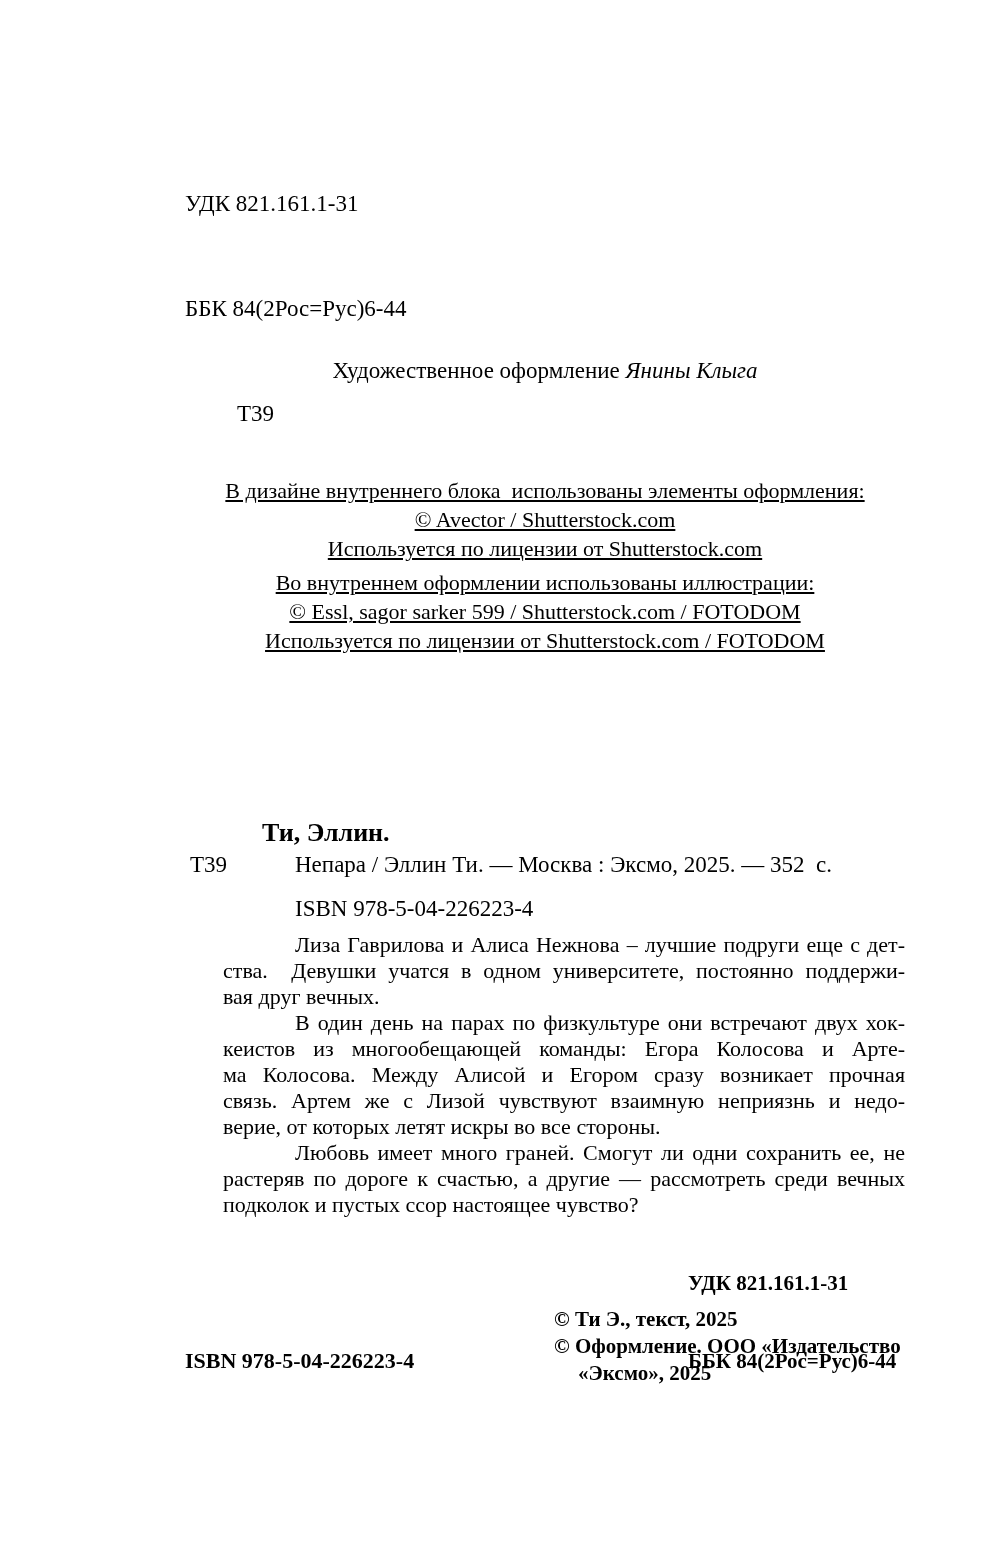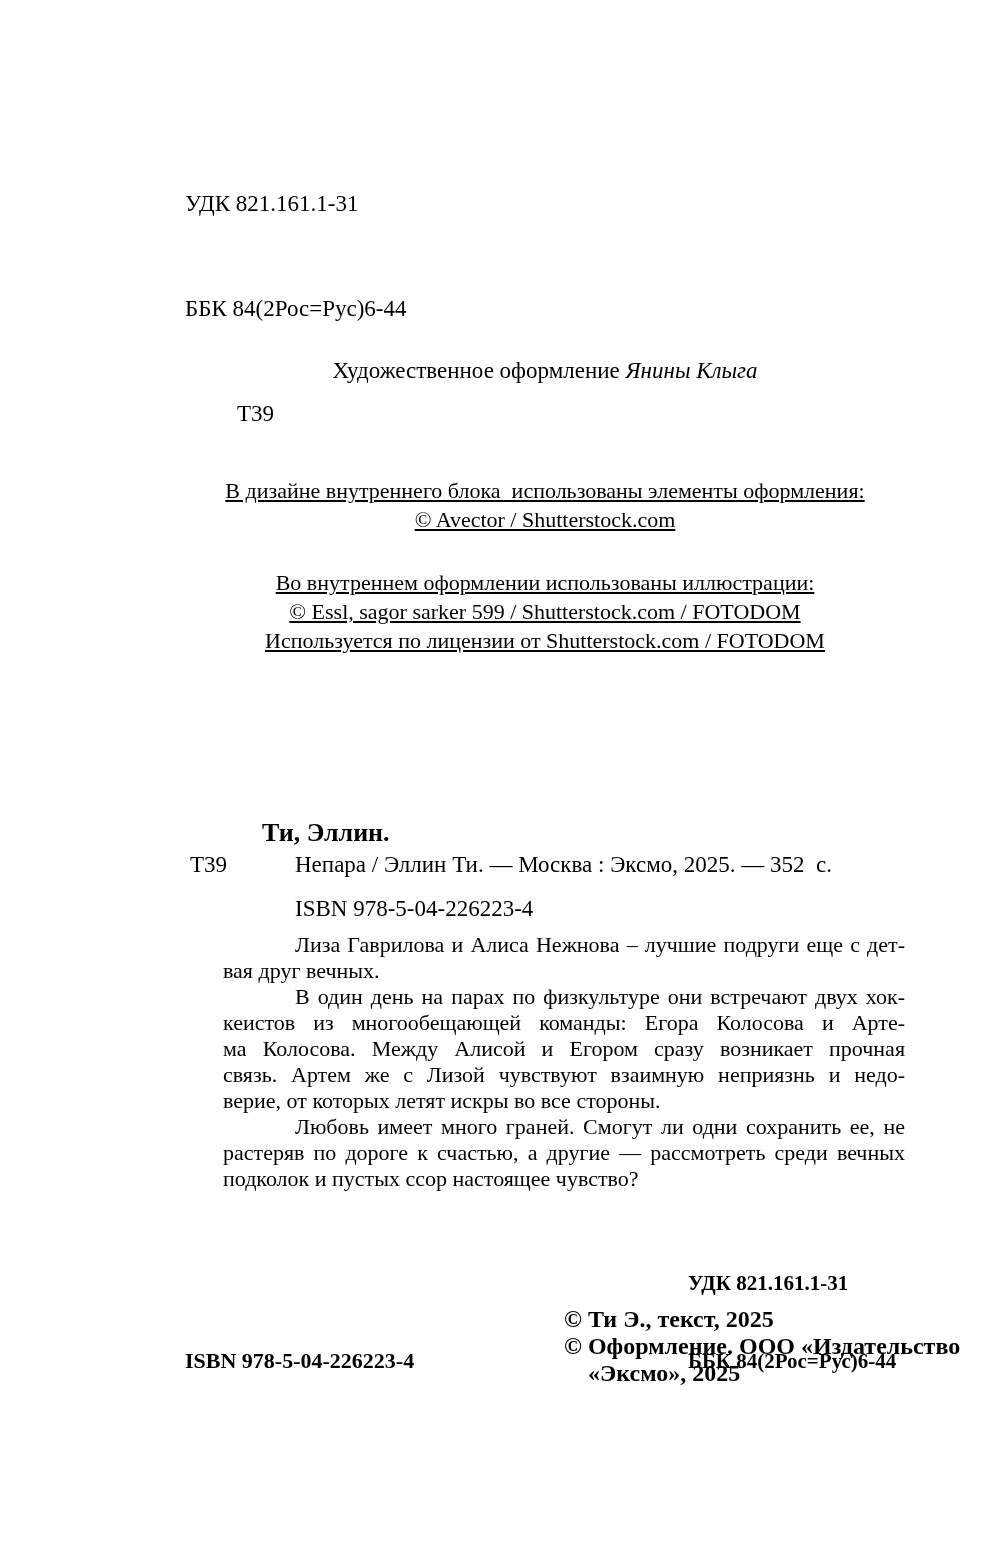--- a/index.html
+++ b/index.html
@@ -64,56 +64,58 @@
     white-space: pre;
   }
 
   
   .footer-isbn {
     left: 185px; top: 1348px;
     font-size: 22px; font-weight: bold;
   }
   .copyright {
     left: 554px; top: 1306px;
-    font-size: 24px; line-height: 27px; font-weight: bold; margin-left: 10px;
+    font-size: 21px; line-height: 27px; font-weight: bold;
   }
   .copyright .line.last { padding-left: 24px; }
 </style>
 </head>
 <body>
 
 <div class="abs top-block">
   <div>УДК 821.161.1-31</div>
   <div>ББК 84(2Рос=Рус)6-44</div>
   <div class="code-line">Т39</div>
 </div>
 
 <div class="abs col-center art-credit">
   <span>Художественное оформление </span><span class="it">Янины Клыга</span>
 </div>
 
 <div class="abs col-center credit-block credit-design">
     <div class="line first">В дизайне внутреннего блока&nbsp; использованы элементы оформления:</div>
     <div class="line">© Avector / Shutterstock.com</div>
+    <div class="line last">Используется по лицензии от Shutterstock.com</div>
   </div>
 
 <div class="abs col-center credit-block credit-illustr">
     <div class="line first">Во внутреннем оформлении использованы иллюстрации:</div>
     <div class="line">© Essl, sagor sarker 599 / Shutterstock.com / FOTODOM</div>
     <div class="line last">Используется по лицензии от Shutterstock.com / FOTODOM</div>
   </div>
 
 <div class="abs catalog-author">Ти, Эллин.</div>
 <div class="abs catalog-code">Т39</div>
 <div class="abs catalog-entry">Непара / Эллин Ти. — Москва : Эксмо, 2025. — 352&nbsp; с.</div>
 <div class="abs catalog-isbn">ISBN 978-5-04-226223-4</div>
 
 <div class="abs annotation">
   <div class="para">
       <div class="line first">Лиза Гаврилова и Алиса Нежнова – лучшие подруги еще с дет-</div>
+      <div class="line">ства.&nbsp; Девушки учатся в одном университете, постоянно поддержи-</div>
       <div class="line last">вая друг вечных.</div>
     </div>
   <div class="para">
       <div class="line first">В один день на парах по физкультуре они встречают двух хок-</div>
       <div class="line">кеистов из многообещающей команды: Егора Колосова и Арте-</div>
       <div class="line">ма Колосова. Между Алисой и Егором сразу возникает прочная</div>
       <div class="line">связь. Артем же с Лизой чувствуют взаимную неприязнь и недо-</div>
       <div class="line last">верие, от которых летят искры во все стороны.</div>
     </div>
   <div class="para">

